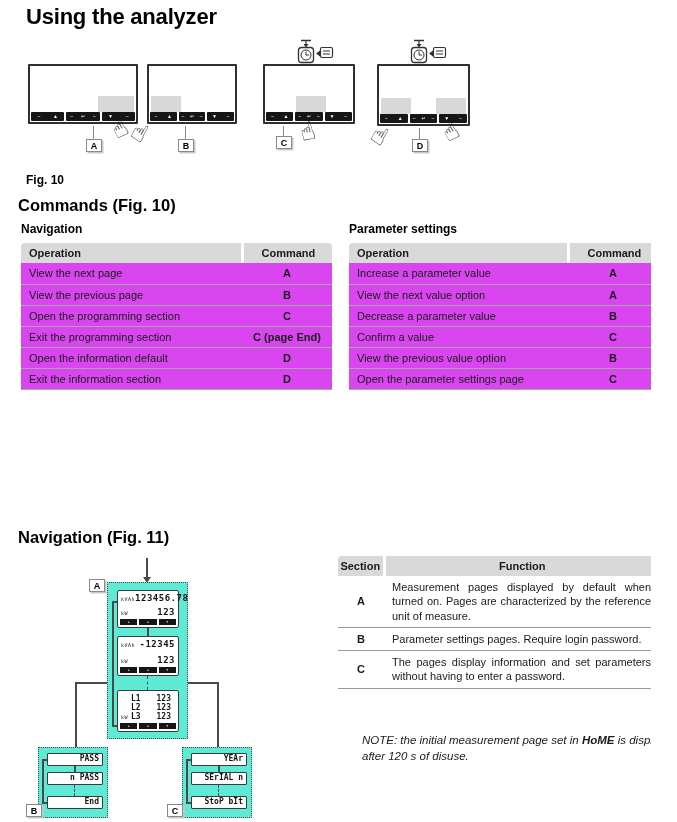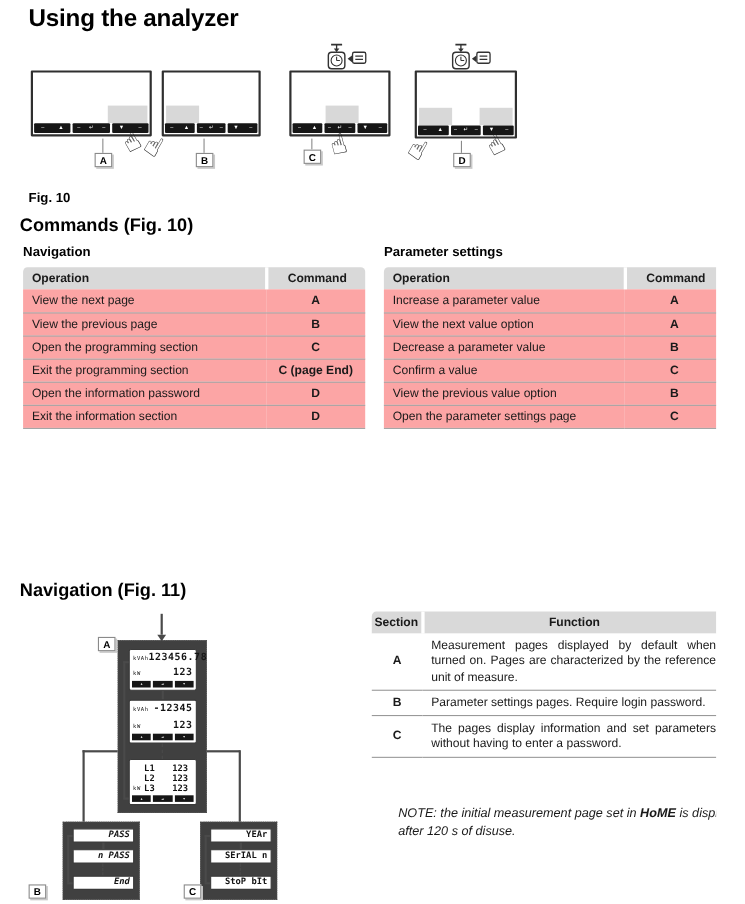--- a/index.html
+++ b/index.html
@@ -21,37 +21,37 @@
   .btnseg .tri { font-size:5px; }
   .hand { position:absolute; font-size:25px; line-height:1; color:#1d1d1d; font-family:"DejaVu Sans", sans-serif; }
   .tagbox { position:absolute; width:16px; height:13px; background:#fff; border:1px solid #8a8a8a; box-shadow:1.5px 1.5px 0 #c9c9c9; font-size:9px; font-weight:bold; text-align:center; line-height:12px; color:#000; }
   .leader { position:absolute; width:1px; background:#8a8a8a; }
 
   
   table.cmd { border-collapse:collapse; table-layout:fixed; font-size:11px; color:#1a1a1a; }
   .cmd th { background:#d9d9d9; font-weight:bold; height:20px; padding:0 8px; text-align:left; }
   .cmd th.cc { text-align:center; border-left:3px solid #fff; border-top-right-radius:4px; padding:0 18px; }
   .cmd th:first-child { border-top-left-radius:4px; }
-  .cmd td { height:21px; padding:0 8px; border-bottom:1px solid #a6a6a6; background:#fca5a5; }
+  .cmd td { height:21px; padding:0 8px; border-bottom:1px solid #a6a6a6; background:#d946ef; }
   .cmd td.cc { text-align:center; font-weight:bold; padding:0 2px; }
 
   
   table.sec { border-collapse:collapse; table-layout:fixed; font-size:11px; color:#1a1a1a; }
   .sec th { background:#d9d9d9; font-weight:bold; height:20px; text-align:center; }
   .sec th.fh { border-left:3px solid #fff; border-top-right-radius:4px; }
   .sec th:first-child { border-top-left-radius:4px; }
   .sec td { border-bottom:1px solid #999; padding:4px 2px; vertical-align:middle; background:#fff; }
   .sec td.sl { text-align:center; font-weight:bold; }
   .sec td.fx { text-align:justify; padding:4px 8px; line-height:1.3; }
 
   .note { font-size:11.5px; font-style:italic; line-height:1.35; color:#1a1a1a;margin-left:24px; }
   .note b { font-weight:bold; }
 
   
-  .dotbox { position:absolute; border:1.5px dotted #4a4a4a; background:#404040; }
+  .dotbox { position:absolute; border:1.5px dotted #4a4a4a; background:#5eead4; }
   .lcd { position:absolute; border:1.5px solid #3a3a3a; border-radius:2px; background:#fff;
          font-family:"DejaVu Sans Mono", monospace; display:flex; flex-direction:column;
          justify-content:space-between; padding:2px 3px 10px 3px; }
   .lrow { display:flex; justify-content:space-between; align-items:baseline; }
   .unit { font-size:5px; letter-spacing:0.5px; }
   .val  { font-size:9px; font-weight:bold; letter-spacing:0.5px; }
   .lcdbar { position:absolute; left:2px; right:2px; bottom:2px; height:6px; display:flex; gap:2px; }
   .lcdbar span { flex:1; background:#161616; color:#fff; font-size:4px; line-height:6px; text-align:center; }
   .l3row { display:flex; justify-content:space-between; padding:0 4px 0 10px; }
   .l3l, .l3v { font-size:8px; font-weight:bold; }
@@ -219,21 +219,21 @@
         </tr>
       <tr>
           <td>Open the programming section</td>
           <td class="cc">C</td>
         </tr>
       <tr>
           <td>Exit the programming section</td>
           <td class="cc">C (page End)</td>
         </tr>
       <tr>
-          <td>Open the information password</td>
+          <td>Open the information default</td>
           <td class="cc">D</td>
         </tr>
       <tr>
           <td>Exit the information section</td>
           <td class="cc">D</td>
         </tr>
     </tbody>
   </table>
 
   <div class="abs h3" style="left:349px; top:222px;">Parameter settings</div>
@@ -338,21 +338,21 @@
     <div class="vline" style="left:4px; top:18px; height:125px;"></div>
     <div class="hline" style="left:4px; top:18px; width:5px;"></div>
     <div class="hline" style="left:4px; top:142px; width:5px;"></div>
   </div>
 
   <div class="hline" style="left:75px;  top:682px; width:32px;"></div>
   <div class="vline" style="left:75px;  top:682px; height:65px;"></div>
   <div class="hline" style="left:188px; top:682px; width:30px;"></div>
   <div class="vline" style="left:217px; top:682px; height:65px;"></div>
 
-  <div class="dotbox" style="left:57px; top:747px; width:70px; height:71px;font-style:italic;">
+  <div class="dotbox" style="left:38px; top:747px; width:70px; height:71px;">
     <div class="minilcd" style="left:8px; top:5px;  width:56px;">PASS</div>
     <div class="vline" style="left:35px; top:18px; height:6px;"></div>
     <div class="minilcd" style="left:8px; top:24px; width:56px;">n PASS</div>
     <div class="vdash" style="left:35px; top:37px; height:11px;"></div>
     <div class="minilcd" style="left:8px; top:48px; width:56px;">End</div>
     <div class="vline" style="left:3px; top:11px; height:43px;"></div>
     <div class="hline" style="left:3px; top:11px; width:5px;"></div>
     <div class="hline" style="left:3px; top:54px; width:5px;"></div>
   </div>
   <div class="tagbox" style="left:26px; top:804px;">B</div>

